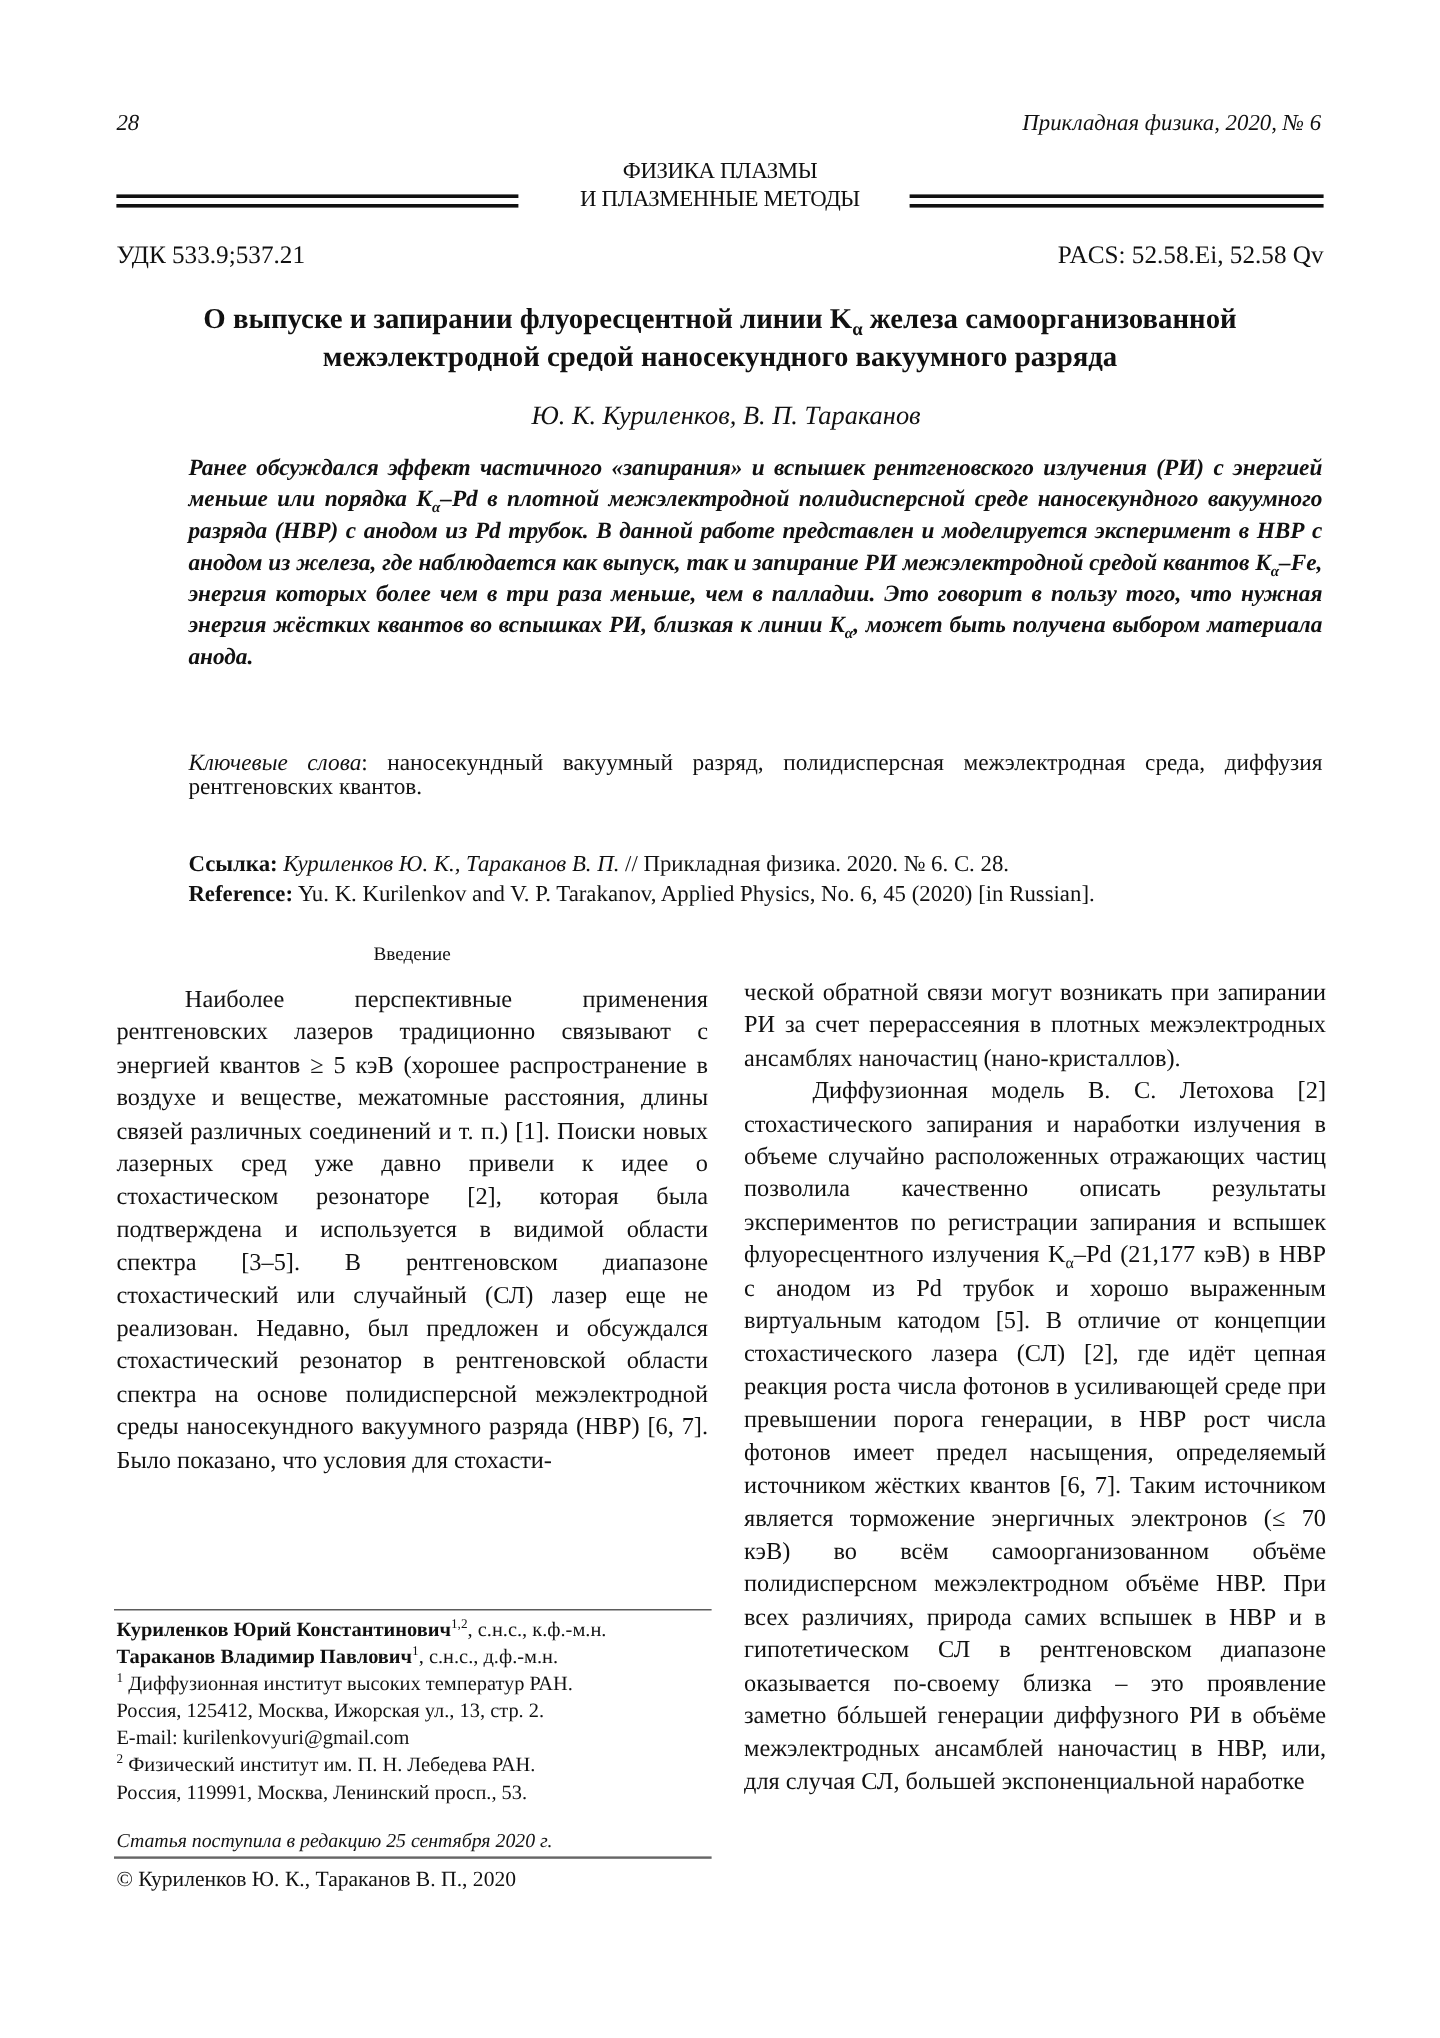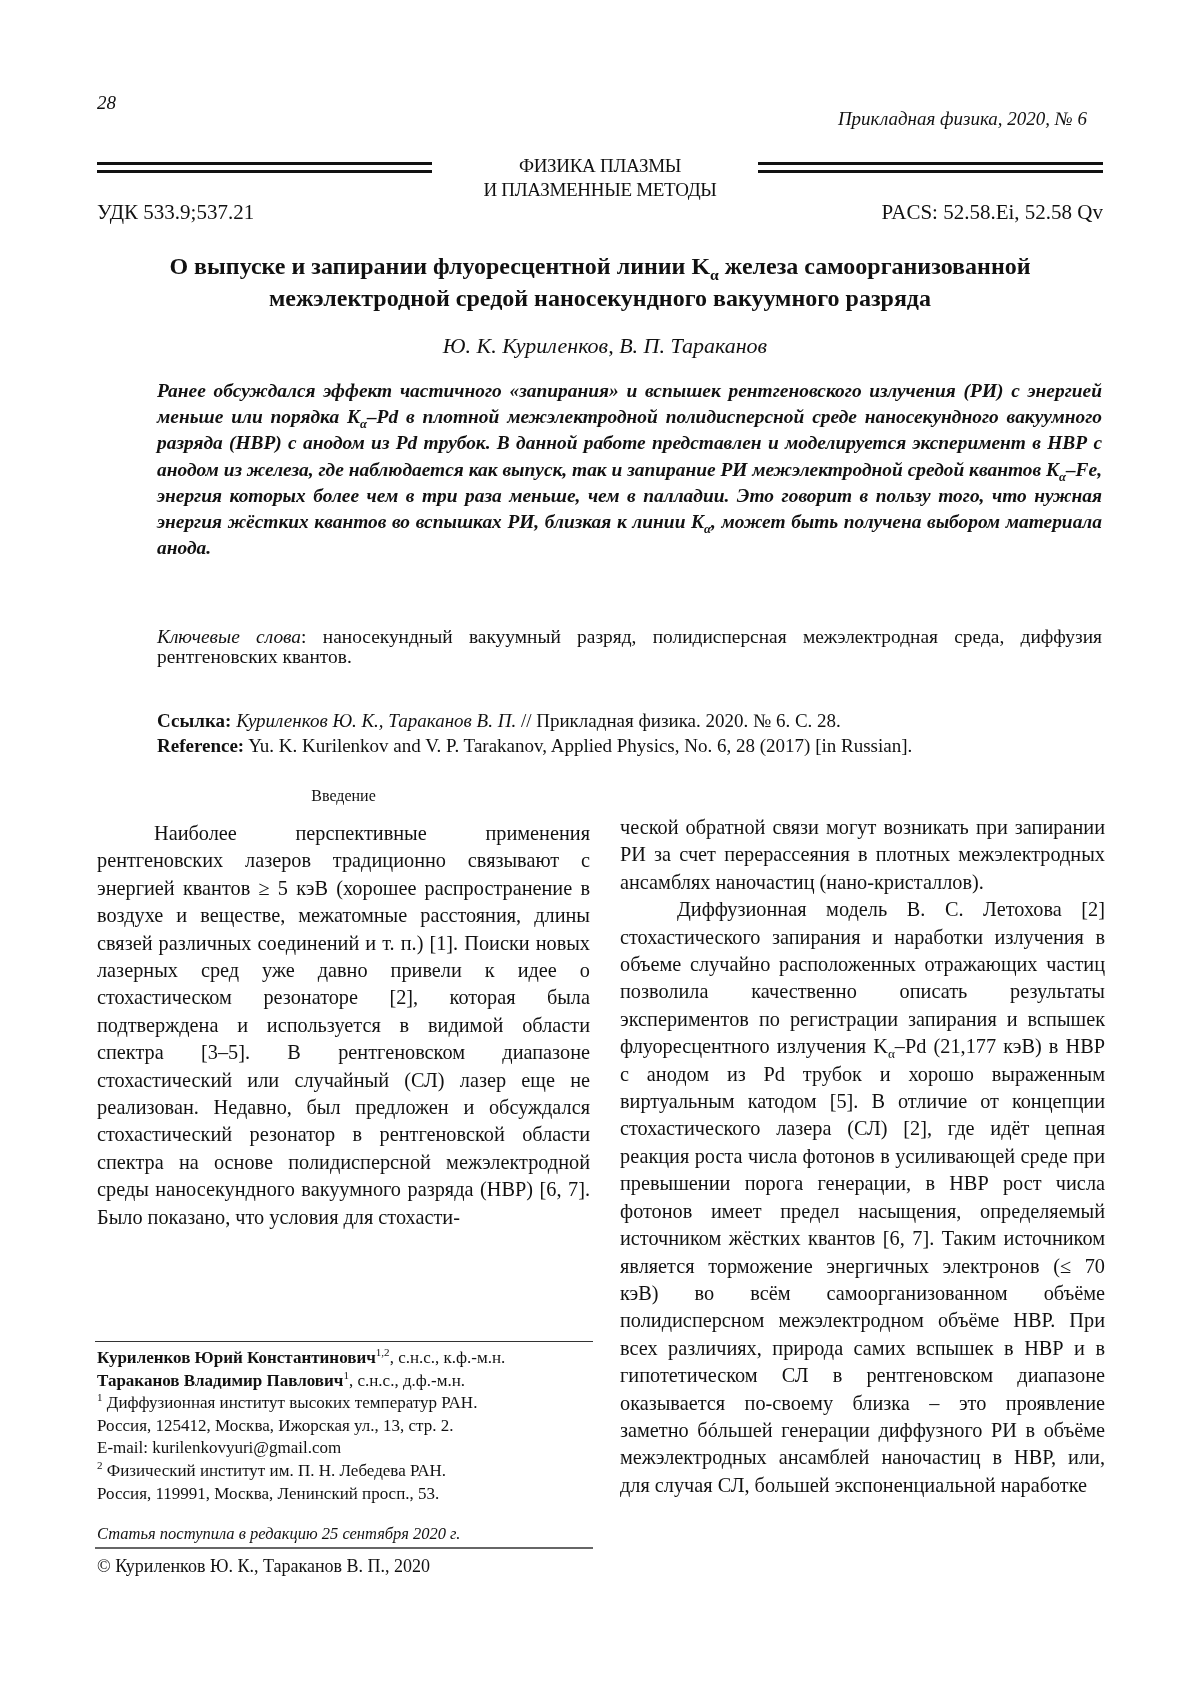--- a/index.html
+++ b/index.html
@@ -1,25 +1,25 @@
 <!DOCTYPE html>
 <html><head>
 <meta charset="utf-8">
 <style>
   html, body { margin: 0; padding: 0; background: #ffffff; }
   body { width: 1200px; height: 1698px; position: relative; overflow: hidden;
          font-family: "Liberation Serif", serif; color: #111; }
   .abs { position: absolute; }
   .running { top: 92px; font-size: 19px; font-style: italic; }
   #page-num { left: 97px; }
-  #journal { right: 113px; text-align: right; margin-top: 16px; }
+  #journal { right: 99px; text-align: right; }
   .rule2 { top: 162px; height: 11px; width: 335px; border-top: 3px solid #111; border-bottom: 3px solid #111; box-sizing: border-box; }
   #rule-left { left: 97px; }
   #rule-right { right: 97px; width: 345px; }
-  #section { left: 0; right: 0; top: 154px; text-align: center; font-size: 19px; line-height: 24px; letter-spacing: -0.3px; }
+  #section { left: 0; right: 0; top: 131px; text-align: center; font-size: 19px; line-height: 24px; letter-spacing: -0.3px; }
   .codes { top: 200px; font-size: 21px; }
   #udk { left: 97px; }
   #pacs { right: 97px; }
   #title { left: 80px; right: 80px; top: 250px; text-align: center; font-weight: bold; font-size: 24px; line-height: 32px; }
   #authors { left: 0; right: 0; top: 333px; text-align: center; font-style: italic; font-size: 22px; margin-left: 10px; }
   #abstract { left: 157px; width: 945px; top: 378px; font-style: italic; font-weight: bold; font-size: 19.4px; line-height: 26.2px; text-align: justify; }
   #keywords { left: 157px; width: 945px; top: 627px; font-size: 19.4px; line-height: 20px; text-align: justify; }
   #refs { left: 157px; width: 960px; top: 708px; font-size: 19px; line-height: 25px; }
   .col { font-size: 20.3px; line-height: 27.4px; text-align: justify; }
   #col-left { left: 97px; width: 493px; top: 820px; }
@@ -53,21 +53,21 @@
 <div class="abs" id="title"><span>О выпуске и запирании флуоресцентной линии K</span><sub>α</sub><span> железа самоорганизованной межэлектродной средой наносекундного вакуумного разряда</span></div>
 
 <div class="abs" id="authors">Ю. К. Куриленков, В. П. Тараканов</div>
 
 <div class="abs" id="abstract"><span>Ранее обсуждался эффект частичного «запирания» и вспышек рентгеновского излучения (РИ) с энергией меньше или порядка K</span><sub>α</sub><span>–Pd в плотной межэлектродной полидисперсной среде наносекундного вакуумного разряда (НВР) с анодом из Pd трубок. В данной работе представлен и моделируется эксперимент в НВР с анодом из железа, где наблюдается как выпуск, так и запирание РИ межэлектродной средой квантов K</span><sub>α</sub><span>–Fe, энергия которых более чем в три раза меньше, чем в палладии. Это говорит в пользу того, что нужная энергия жёстких квантов во вспышках РИ, близкая к линии K</span><sub>α</sub><span>, может быть получена выбором материала анода.</span></div>
 
 <div class="abs" id="keywords"><i>Ключевые слова</i><span>: наносекундный вакуумный разряд, полидисперсная межэлектродная среда, диффузия рентгеновских квантов.</span></div>
 
 <div class="abs" id="refs">
   <div><b>Ссылка:</b><i> Куриленков Ю. К., Тараканов В. П.</i><span> // Прикладная физика. 2020. № 6. С. 28.</span></div>
-  <div><b>Reference:</b><span> Yu. K. Kurilenkov and V. P. Tarakanov, Applied Physics, No. 6, 28 (2017) [in Russian].</span></div>
+  <div><b>Reference:</b><span> Yu. K. Kurilenkov and V. P. Tarakanov, Applied Physics, No. 6, 45 (2020) [in Russian].</span></div>
 </div>
 
 <div class="abs" id="intro-heading">Введение</div>
 
 <div class="abs col" id="col-left">
   <p class="indent">Наиболее перспективные применения рентгеновских лазеров традиционно связывают с энергией квантов ≥ 5 кэВ (хорошее распространение в воздухе и веществе, межатомные расстояния, длины связей различных соединений и т. п.) [1]. Поиски новых лазерных сред уже давно привели к идее о стохастическом резонаторе [2], которая была подтверждена и используется в видимой области спектра [3–5]. В рентгеновском диапазоне стохастический или случайный (СЛ) лазер еще не реализован. Недавно, был предложен и обсуждался стохастический резонатор в рентгеновской области спектра на основе полидисперсной межэлектродной среды наносекундного вакуумного разряда (НВР) [6, 7]. Было показано, что условия для стохасти-</p>
 </div>
 
 <div class="abs col" id="col-right">
   <p>ческой обратной связи могут возникать при запирании РИ за счет перерассеяния в плотных межэлектродных ансамблях наночастиц (нано-кристаллов).</p>

